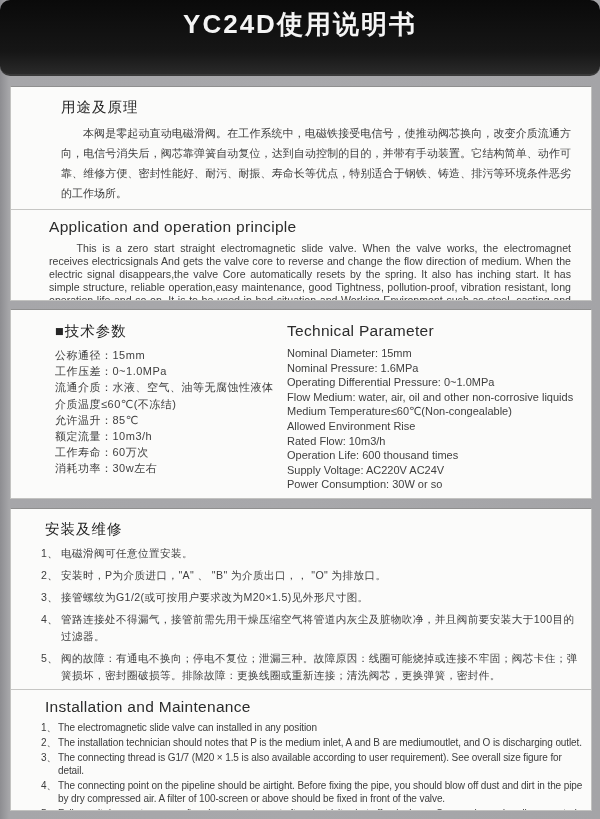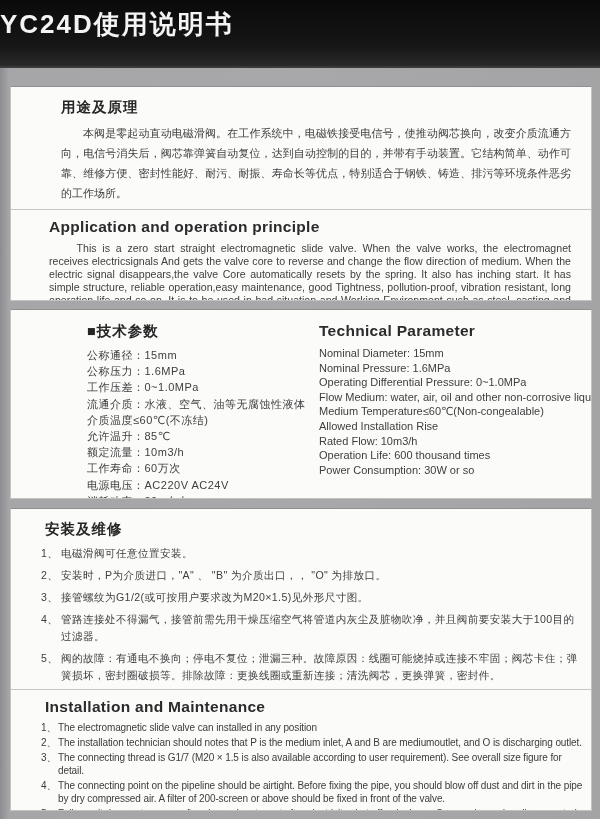--- a/index.html
+++ b/index.html
@@ -2,42 +2,42 @@
 <html><head>
 <meta charset="utf-8">
 <style>
   html,body{margin:0;padding:0;background:#6b6b6e;}
   .page{
     position:relative;width:600px;height:819px;overflow:hidden;
     background:linear-gradient(90deg,#8d8d91 0,#a6a6a9 9px,#a8a8ab 50%,#a4a4a7 100%);
     font-family:"Liberation Sans","DejaVu Sans",sans-serif;color:#3c3c3c;
   }
   .header{
-    position:absolute;top:0;left:0;width:600px;height:68px;
+    position:absolute;top:0;left:0;width:600px;height:76px;
     background:linear-gradient(180deg,#0a0a0a 0,#161616 70%,#2a2a2a 100%);
     border-bottom:2px solid #3a3a3a;box-sizing:border-box;
-    color:#f4f4f4;
+    text-align:center;color:#f4f4f4;border-radius:10px;
   }
   .header .t1{font-size:26px;font-weight:bold;letter-spacing:2px;margin-top:7px;}
   .header .t2{font-size:26px;font-weight:bold;letter-spacing:0.5px;margin-top:1px;}
   .box{
     position:absolute;left:10px;width:582px;box-sizing:border-box;
     background:#fbfbfa;border:1px solid #c2c2c0;border-top-color:#8f8f8f;
     overflow:hidden;
   }
   #boxA{top:86px;height:215px;padding:8px 18px 6px 38px;}
   #boxB{top:309px;height:190px;padding:9px 10px 6px 44px;}
   #boxC{top:508px;height:303px;padding:8px 8px 6px 30px;}
-  .zh-title{font-size:14.5px;font-weight:bold;color:#262626;line-height:20px;margin:2px 0 6px 12px;letter-spacing:1px;}
-  .en-title{font-size:15.5px;font-weight:bold;color:#2b2b2b;line-height:20px;margin:2px 0 5px 0;letter-spacing:0.3px;}
+  .zh-title{font-size:14.5px;font-weight:normal;color:#262626;line-height:20px;margin:2px 0 6px 12px;letter-spacing:1px;}
+  .en-title{font-size:15.5px;font-weight:normal;color:#2b2b2b;line-height:20px;margin:2px 0 5px 0;letter-spacing:0.3px;}
   .zh-para{font-size:11px;line-height:20px;text-indent:2em;text-align:justify;color:#404040;margin:2px 2px 6px 12px;}
   .en-para{font-size:10.6px;line-height:13px;text-indent:2.6em;text-align:justify;color:#3e3e3e;margin:2px 2px 0 0;}
   .divider{border:none;border-top:1px solid #c6c6c4;margin:6px -18px 7px -38px;}
   .divider-c{border:none;border-top:1px solid #c6c6c4;margin:5px -8px 7px -30px;}
-  .tech-wrap{display:flex;margin-left:32px;}
+  .tech-wrap{display:flex;}
   .tech-col-zh{flex:0 0 232px;}
   .tech-col-en{flex:0 0 292px;}
   .tech-col-zh .line{font-size:11px;line-height:16.2px;color:#3e3e3e;letter-spacing:0.5px;}
   .tech-col-en .line{font-size:11px;line-height:14.6px;color:#3e3e3e;}
   .tech-col-zh .zh-title{margin-left:0;}
   .ilist .li{display:flex;}
   .ilist-zh .li{font-size:10.6px;line-height:17px;margin-bottom:5px;color:#3e3e3e;letter-spacing:0.4px;}
   .ilist-zh .num{flex:0 0 20px;}
   .ilist-en .li{font-size:10px;line-height:13px;margin-bottom:2px;color:#3c3c3c;letter-spacing:-0.1px;}
   .ilist-en .num{flex:0 0 17px;}
@@ -61,42 +61,41 @@
     <div class="en-title">Application and operation principle</div>
     <div class="en-para">This is a zero start straight electromagnetic slide valve. When the valve works, the electromagnet receives electricsignals And gets the valve core to reverse and change the flow direction of medium. When the electric signal disappears,the valve Core automatically resets by the spring. It also has inching start. It has simple structure, reliable operation,easy maintenance, good Tightness, pollution-proof, vibration resistant, long operation life and so on. It is to be used in bad situation and Working Environment such as steel, casting and discharging.</div>
   </div>
 
   <div class="box" id="boxB">
     <div class="tech-wrap">
       <div class="tech-col-zh">
         <div class="zh-title">■技术参数</div>
         <div>
             <div class="line">公称通径：15mm</div>
-            <div class="line">公称压力：1.6MPa</div>
             <div class="line">工作压差：0~1.0MPa</div>
             <div class="line">流通介质：水液、空气、油等无腐蚀性液体</div>
             <div class="line">介质温度≤60℃(不冻结)</div>
             <div class="line">允许温升：85℃</div>
             <div class="line">额定流量：10m3/h</div>
             <div class="line">工作寿命：60万次</div>
-            <div class="line">电源电压：AC220V  AC24V</div>
             <div class="line">消耗功率：30w左右</div>
           </div>
       </div>
       <div class="tech-col-en">
         <div class="en-title">Technical Parameter</div>
         <div>
             <div class="line">Nominal Diameter: 15mm</div>
             <div class="line">Nominal Pressure: 1.6MPa</div>
             <div class="line">Operating Differential Pressure: 0~1.0MPa</div>
             <div class="line">Flow Medium: water, air, oil and other non-corrosive liquids</div>
             <div class="line">Medium Temperature≤60℃(Non-congealable)</div>
-            <div class="line">Allowed Installation Rise</div>
+            <div class="line">Allowed Environment Rise</div>
             <div class="line">Rated Flow: 10m3/h</div>
             <div class="line">Operation Life: 600 thousand times</div>
+            <div class="line">Supply Voltage: AC220V  AC24V</div>
             <div class="line">Power Consumption: 30W or so</div>
           </div>
       </div>
     </div>
   </div>
 
   <div class="box" id="boxC">
     <div class="zh-title">安装及维修</div>
     <div class="ilist ilist-zh">
         <div class="li">
@@ -130,21 +129,21 @@
         <div class="li">
         <span class="num">2、</span>
         <span class="txt">The installation technician should notes that P is the medium inlet, A and B are mediumoutlet, and O is discharging outlet.</span>
       </div>
         <div class="li">
         <span class="num">3、</span>
         <span class="txt">The connecting thread is G1/7 (M20 × 1.5 is also available according to user requirement). See overall size figure for detail.</span>
       </div>
         <div class="li">
         <span class="num">4、</span>
-        <span class="txt">The connecting point on the pipeline should be airtight. Before fixing the pipe, you should blow off dust and dirt in the pipe by dry compressed air. A filter of 200-screen or above should be fixed in front of the valve.</span>
+        <span class="txt">The connecting point on the pipeline should be airtight. Before fixing the pipe, you should blow off dust and dirt in the pipe by dry compressed air. A filter of 100-screen or above should be fixed in front of the valve.</span>
       </div>
         <div class="li">
         <span class="num">5、</span>
         <span class="txt">Failures: it does not reverse after charged, not reset after electricity shut off or leakage. Causes: burned or disconnected coiled, valve core blocked, damaged spring, damaged sealing ring.Recovery: change or reconnect the coil; clean valve core, change spring and sealing parts.</span>
       </div>
       </div>
   </div>
 
 </div>
 

